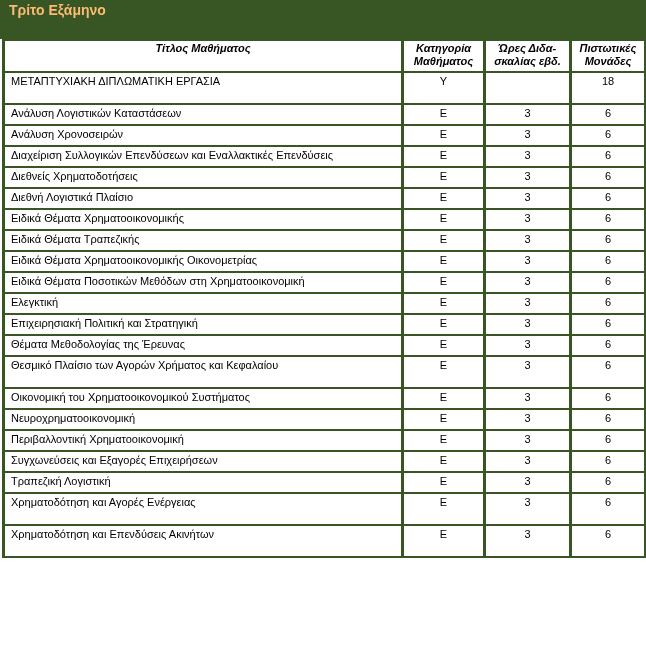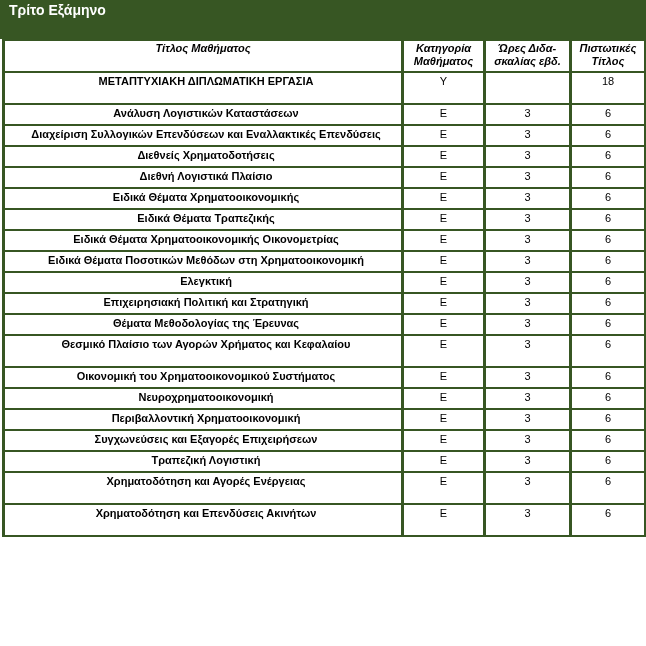--- a/index.html
+++ b/index.html
@@ -1,25 +1,25 @@
 <!DOCTYPE html>
 <html><head>
 <meta charset="utf-8">
 <style>
   html, body { margin:0; padding:0; background:#ffffff; }
   body { width:646px; height:646px; position:relative; overflow:hidden;
          font-family:"Liberation Sans", "DejaVu Sans", sans-serif; color:#000; }
   .banner { position:absolute; left:0; top:0; width:646px; height:39px; background:#375623; }
-  .banner-title { position:absolute; left:9px; top:2px; color:#ffffff; font-weight:bold; font-size:14px; }
+  .banner-title { position:absolute; left:9px; top:2px; color:#fdba74; font-weight:bold; font-size:14px; }
   .banner-sub { position:absolute; left:9px; top:22px; color:#fff; font-style:italic; font-size:11.5px; }
   table { position:absolute; left:2px; top:39px; border-collapse:collapse; table-layout:fixed; width:642px; }
   td, th { border:3px solid #375623; border-top-width:2px; border-bottom-width:2px; padding:0; vertical-align:top; font-size:11px; }
   th { font-style:italic; font-weight:bold; text-align:center; height:29px; line-height:13px; padding-top:1px; }
   td { height:19px; line-height:17px; }
-  td.title { font-weight:bold; padding-left:6px;text-align:center; }
+  td.title { font-weight:normal; padding-left:6px; }
   td.c { text-align:center; }
   tr.tall td { height:30px; }
   th.first { border-left-width:3px; }
 </style>
 </head>
 <body>
 
 <div class="banner">
   <div class="banner-title">Τρίτο Εξάμηνο</div>
 </div>
@@ -39,33 +39,39 @@
       <th>
         <span>Κατηγορία</span><br>
         <span>Μαθήματος</span>
       </th>
       <th>
         <span>Ώρες Διδα-</span><br>
         <span>σκαλίας εβδ.</span>
       </th>
       <th>
         <span>Πιστωτικές</span><br>
-        <span>Τίτλος</span>
+        <span>Μονάδες</span>
       </th>
     </tr>
   </thead>
   <tbody id="tbody">
       <tr class="tall">
         <td class="title">ΜΕΤΑΠΤΥΧΙΑΚΗ ΔΙΠΛΩΜΑΤΙΚΗ ΕΡΓΑΣΙΑ</td>
         <td class="c">Υ</td>
         <td class="c"></td>
         <td class="c">18</td>
       </tr>
       <tr>
         <td class="title">Ανάλυση Λογιστικών Καταστάσεων</td>
+        <td class="c">Ε</td>
+        <td class="c">3</td>
+        <td class="c">6</td>
+      </tr>
+      <tr>
+        <td class="title">Ανάλυση Χρονοσειρών</td>
         <td class="c">Ε</td>
         <td class="c">3</td>
         <td class="c">6</td>
       </tr>
       <tr>
         <td class="title">Διαχείριση Συλλογικών Επενδύσεων και Εναλλακτικές Επενδύσεις</td>
         <td class="c">Ε</td>
         <td class="c">3</td>
         <td class="c">6</td>
       </tr>

